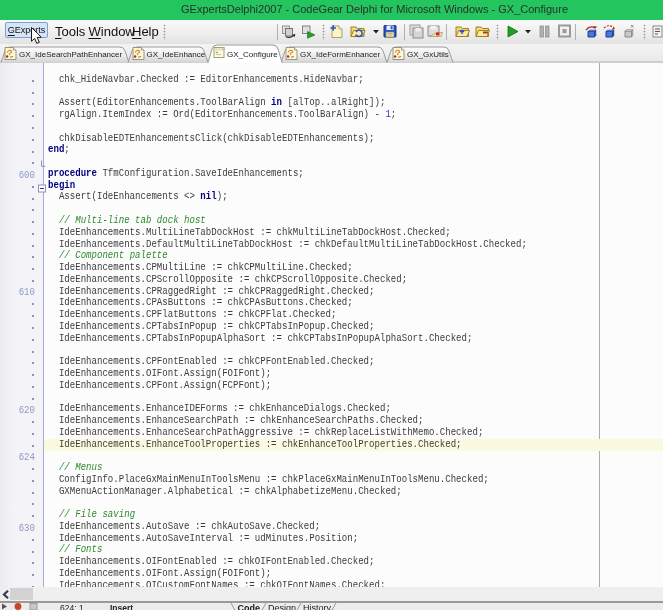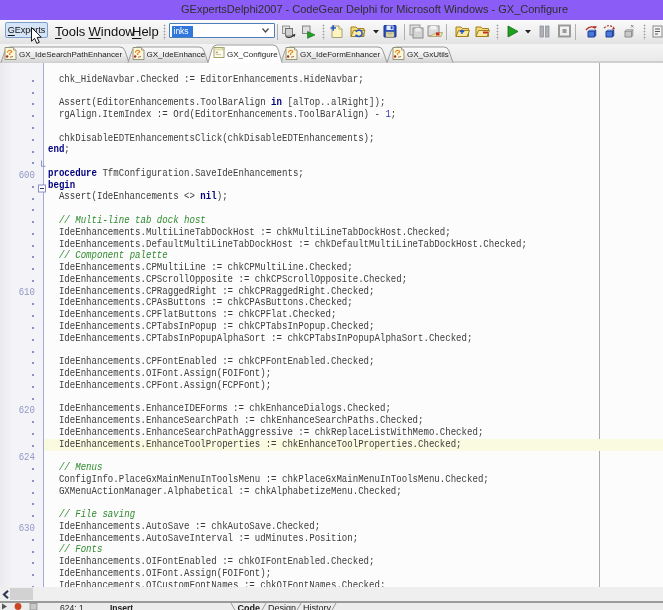--- a/index.html
+++ b/index.html
@@ -1,16 +1,16 @@
 <!DOCTYPE html>
 <html><head><meta charset="utf-8"><style>
 *{margin:0;padding:0;box-sizing:border-box}
 html,body{width:663px;height:610px;overflow:hidden;font-family:"Liberation Sans",sans-serif;position:relative;background:#fff}
 .abs{position:absolute}
-#title{left:0;top:0;width:663px;height:34px;background:#8b5cf6;color:#2e2e2e;font-size:11px}
+#title{left:0;top:0;width:663px;height:34px;background:#22c55e;color:#2e2e2e;font-size:11px}
 #titletext{position:absolute;left:181px;top:2.5px}
 #menubar{left:0;top:19.5px;width:663px;height:24px;background:linear-gradient(#fafafa,#ededed 60%,#e2e2e2)}
 .mi{position:absolute;top:4px;font-size:13px;color:#111}
 .mi u,#gxbox u{text-decoration:underline;text-decoration-thickness:0.9px;text-underline-offset:1.5px}
 #gxbox{position:absolute;left:5px;top:2px;width:43px;height:16.5px;background:#d5e4f6;border:1px solid #7da0cd;border-radius:2px;text-align:center;font-size:9px;line-height:15.5px;color:#111}
 #combo{position:absolute;left:168.5px;top:3px;width:106px;height:15.5px;background:#fff;border:1px solid #4a7ebb;border-radius:1px}
 #combosel{position:absolute;left:2px;top:2px;width:21px;height:11px;background:#2f76dd;color:#fff;font-size:8.5px;line-height:10.5px;padding-left:2px}
 #combo .arr{position:absolute;right:5px;top:4px;width:7px;height:5px}
 .vsep{position:absolute;top:4px;width:1px;height:16px;background:#b0b0b0}
 .grip{position:absolute;top:4px;width:3px;height:16px;background-image:radial-gradient(circle at 1.5px 1.5px,#9a9a9a 0.8px,transparent 1.1px);background-size:3px 3px}
@@ -38,26 +38,20 @@
 .bt{font-family:"Liberation Sans",sans-serif;font-size:9px;fill:#1a1a1a}
 </style></head><body>
 <div class="abs" id="title">
     <span id="titletext">GExpertsDelphi2007 - CodeGear Delphi for Microsoft Windows - GX_Configure</span>
   </div>
 <div class="abs" id="menubar">
   <div id="gxbox"><u>G</u>Experts</div>
   <div class="mi" style="left:55px"><u>T</u>ools</div>
   <div class="mi" style="left:88.5px"><u>W</u>indow</div>
   <div class="mi" style="left:132px"><u>H</u>elp</div>
-  <div id="combo">
-      <div id="combosel">inks</div>
-      <svg class="arr" viewBox="0 0 7 5">
-        <path d="M0.5,0.5 L3.5,4 L6.5,0.5" fill="none" stroke="#444" stroke-width="1.2"></path>
-      </svg>
-    </div>
   <div class="vsep" style="left:277px"></div>
     <div class="vsep" style="left:403.5px"></div>
     <div class="vsep" style="left:445.5px"></div>
     <div class="vsep" style="left:574.5px"></div>
     <div class="grip" style="left:163px"></div>
     <div class="grip" style="left:321.5px"></div>
     <div class="grip" style="left:495.5px"></div>
     <div class="grip" style="left:643px"></div>
   <svg class="toolsvg" width="663" height="18" viewBox="0 0 663 18">
       <g transform="translate(281,0)">

